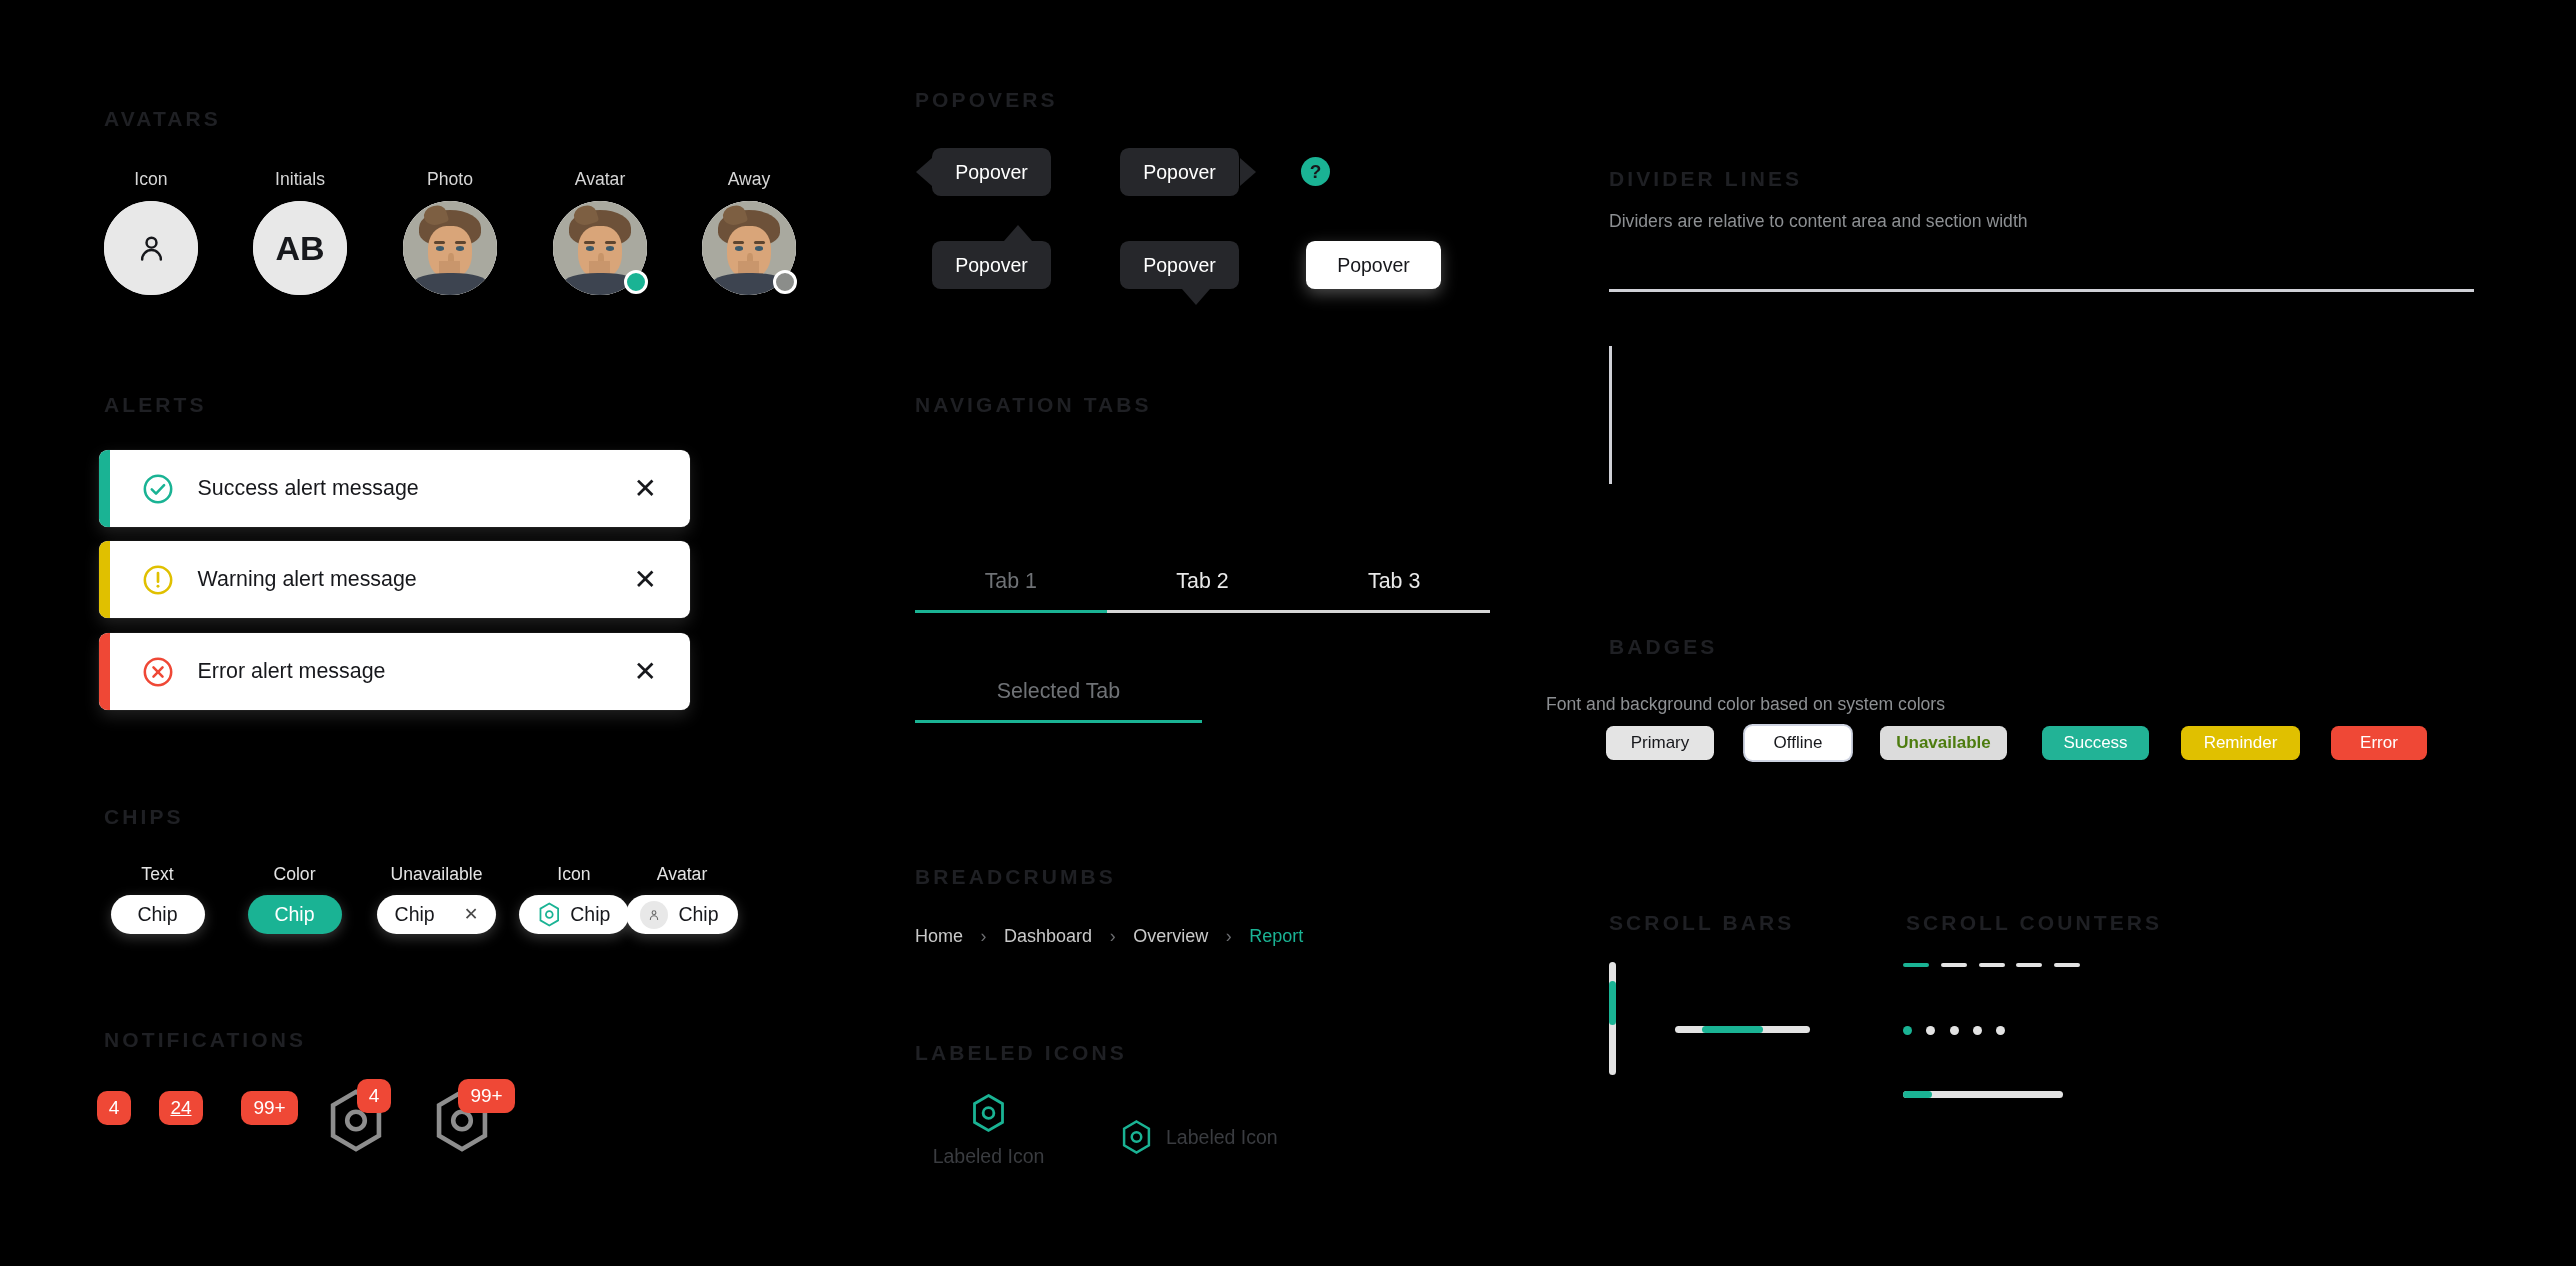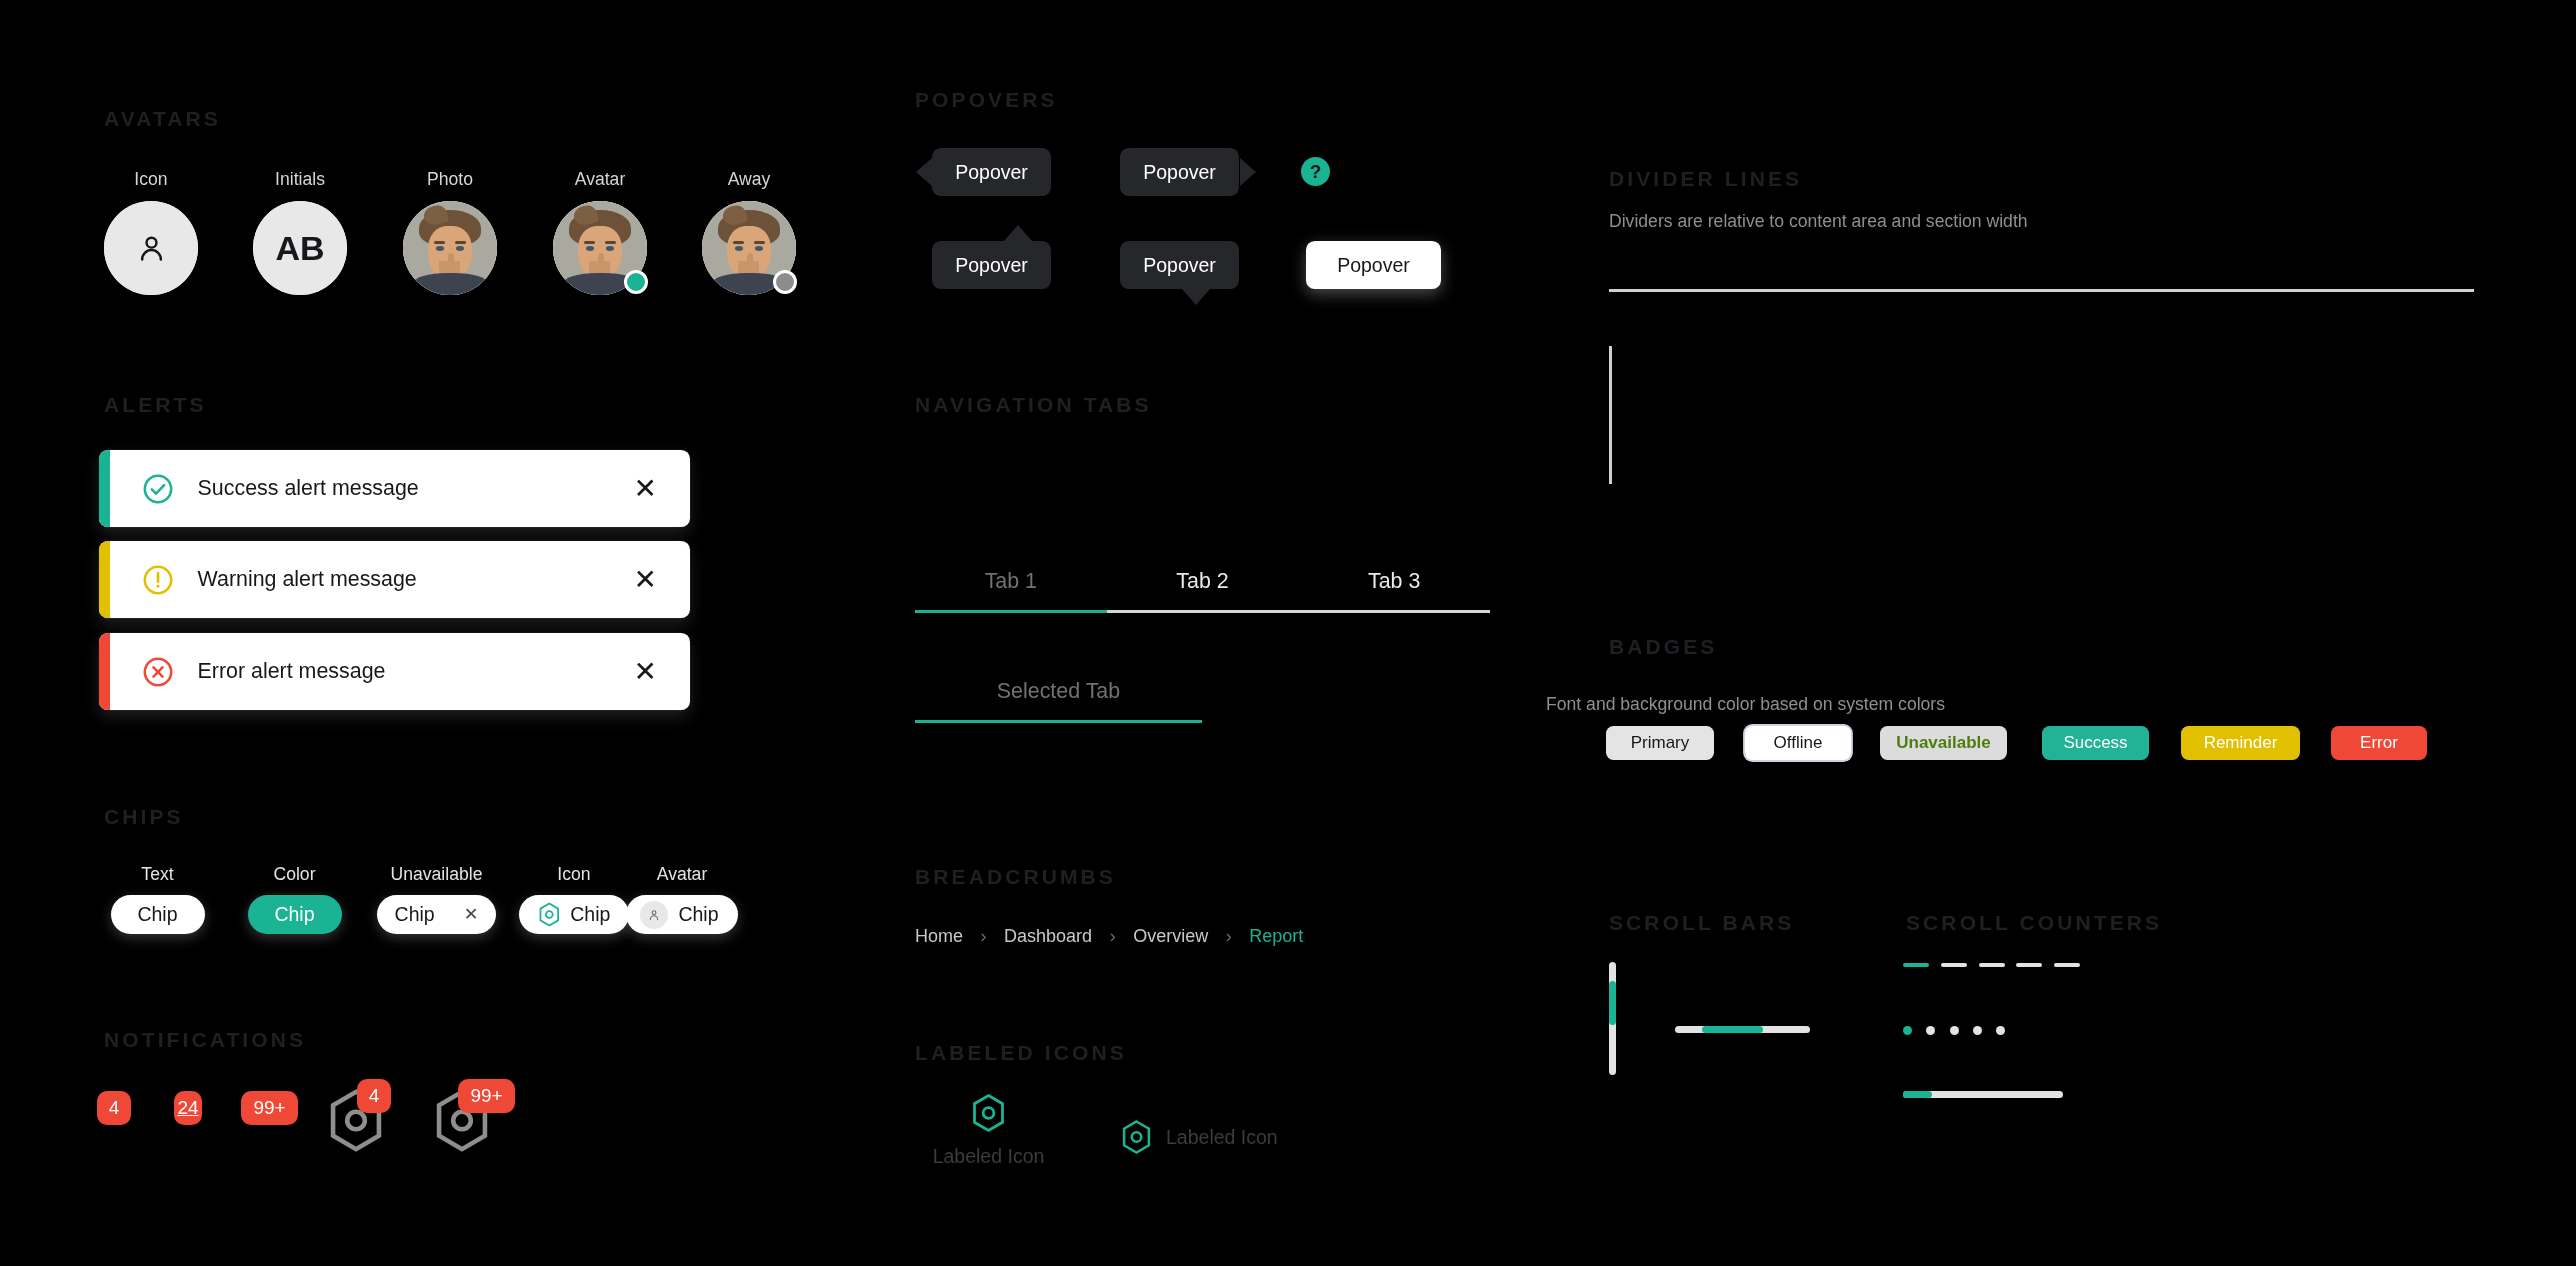--- a/index.html
+++ b/index.html
@@ -353,21 +353,21 @@
           <path d="M5.8 19.5a6.2 6.2 0 0 1 12.4 0" fill="none" stroke="#6a6a6a" stroke-width="1.9" stroke-linecap="round"></path>
         </svg>
       </span>
       <span>Chip</span>
     </div>
   </div>
 
   <div class="sec-title" style="left:104px; top:1028px;">NOTIFICATIONS</div>
 
   <div class="notif" style="left:97px; top:1091px; width:34px;">4</div>
-  <div class="notif" style="left:174px; top:1091px; width:28px;text-decoration:underline;">24</div>
+  <div class="notif" style="left:159px; top:1091px; width:44px;text-decoration:underline;">24</div>
   <div class="notif" style="left:241px; top:1091px; width:57px;">99+</div>
 
   <div class="hex-wrap" style="left:327px; top:1088px;">
     <svg width="58" height="65" viewBox="0 0 30 34">
       <path d="M15 2 L27 9 L27 25 L15 32 L3 25 L3 9 Z" fill="none" stroke="#8e8e8e" stroke-width="2.4"></path>
       <circle cx="15" cy="17" r="4.6" fill="none" stroke="#8e8e8e" stroke-width="2.4"></circle>
     </svg>
     <div class="notif" style="left:30px; top:-8.8px; width:34px;">4</div>
   </div>
 

